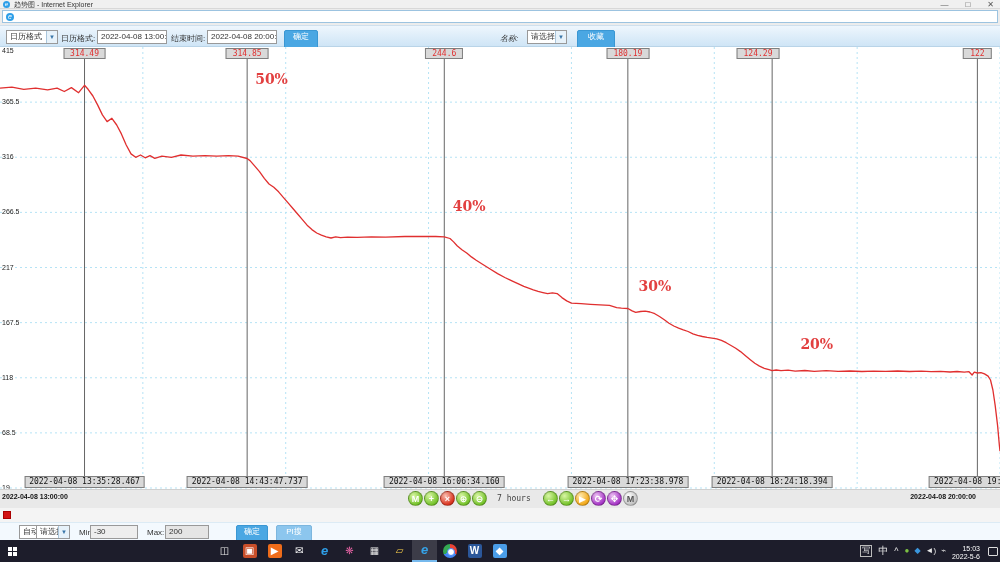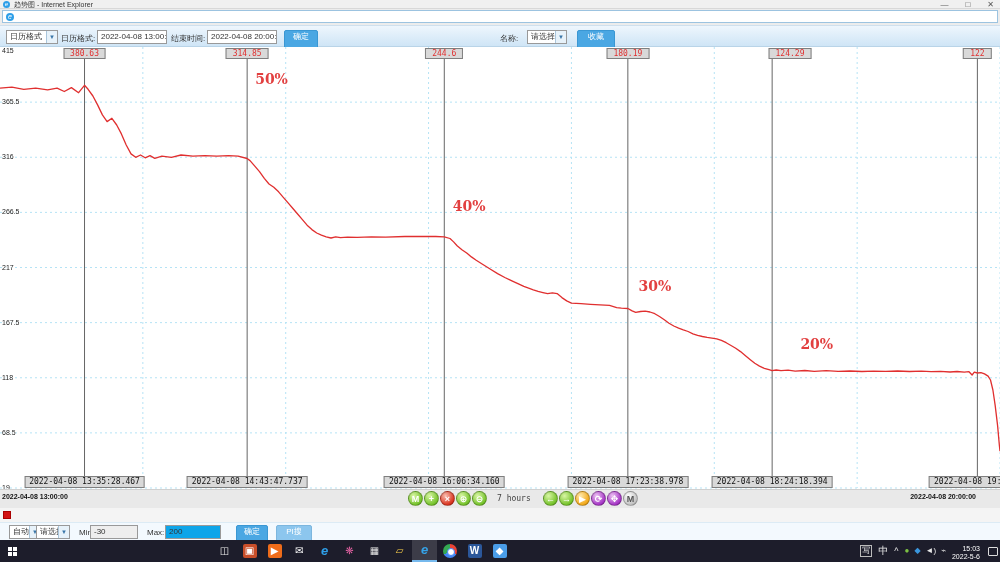--- a/index.html
+++ b/index.html
@@ -101,21 +101,21 @@
     </div>
   </div>
 
   <div id="controlbar">
     <div class="sel" style="left:6px;width:52px;"><span>日历格式</span><span class="arr">▼</span></div>
     <div class="lbl" style="left:61px;">日历格式:</div>
     <div class="txt" style="left:97px;width:70px;">2022-04-08 13:00:00</div>
     <div class="lbl" style="left:171px;">结束时间:</div>
     <div class="txt" style="left:207px;width:70px;">2022-04-08 20:00:00</div>
     <div class="blue-btn" style="left:284px;width:34px;">确定</div>
-    <div class="lbl" style="left:500px;">名称:</div>
+    <div class="lbl" style="left:500px;font-style:italic;">名称:</div>
     <div class="sel" style="left:527px;width:40px;"><span>请选择</span><span class="arr">▼</span></div>
     <div class="blue-btn" style="left:577px;width:38px;">收藏</div>
   </div>
 
   <div id="chart">
       <svg width="1000" height="442">
         <line x1="142.85714285714286" y1="0" x2="142.85714285714286" y2="441" stroke="#b5e3f5" stroke-width="1" stroke-dasharray="2,3"></line>
         <line x1="285.7142857142857" y1="0" x2="285.7142857142857" y2="441" stroke="#b5e3f5" stroke-width="1" stroke-dasharray="2,3"></line>
         <line x1="428.57142857142856" y1="0" x2="428.57142857142856" y2="441" stroke="#b5e3f5" stroke-width="1" stroke-dasharray="2,3"></line>
         <line x1="571.4285714285714" y1="0" x2="571.4285714285714" y2="441" stroke="#b5e3f5" stroke-width="1" stroke-dasharray="2,3"></line>
@@ -140,29 +140,29 @@
       </svg>
       <div class="ytick" style="top: 0px;">415</div>
       <div class="ytick" style="top: 51.125px;">365.5</div>
       <div class="ytick" style="top: 106.25px;">316</div>
       <div class="ytick" style="top: 161.375px;">266.5</div>
       <div class="ytick" style="top: 216.5px;">217</div>
       <div class="ytick" style="top: 271.625px;">167.5</div>
       <div class="ytick" style="top: 326.75px;">118</div>
       <div class="ytick" style="top: 381.875px;">68.5</div>
       <div class="ytick" style="top: 437px;">19</div>
-      <div class="cur-top" style="left: 84.5238px;">380.63</div>
+      <div class="cur-top" style="left: 84.5238px;">314.49</div>
       <div class="cur-bot" style="left: 84.5238px;">2022-04-08 13:35:28.467</div>
       <div class="cur-top" style="left: 247.143px;">314.85</div>
       <div class="cur-bot" style="left: 247.143px;">2022-04-08 14:43:47.737</div>
       <div class="cur-top" style="left: 444.286px;">244.6</div>
       <div class="cur-bot" style="left: 444.286px;">2022-04-08 16:06:34.160</div>
       <div class="cur-top" style="left: 627.857px;">180.19</div>
       <div class="cur-bot" style="left: 627.857px;">2022-04-08 17:23:38.978</div>
-      <div class="cur-top" style="left: 790px;">124.29</div>
+      <div class="cur-top" style="left: 758px;">124.29</div>
       <div class="cur-bot" style="left: 772.143px;">2022-04-08 18:24:18.394</div>
       <div class="cur-top" style="left: 977.381px;">122</div>
       <div class="cur-bot" style="left: 977.381px;">2022-04-08 19:50:3</div>
       <div class="pct" style="left: 257.143px; top: 24.2955px;">50%</div>
       <div class="pct" style="left: 454.762px; top: 151.25px;">40%</div>
       <div class="pct" style="left: 640.476px; top: 231.432px;">30%</div>
       <div class="pct" style="left: 802.381px; top: 289.341px;">20%</div>
     </div>
 
   <div id="toolstrip">
@@ -184,26 +184,26 @@
         <div class="cbtn gray">M</div>
       </div>
     <div id="strip-end">2022-04-08 20:00:00</div>
   </div>
 
   <div id="statusline">
     <div id="legend-swatch"></div>
   </div>
 
   <div id="bottombar">
-    <div class="sel" style="left:9px;width:32px;"><span>自动</span><span class="arr">▼</span></div>
+    <div class="sel" style="left:19px;width:32px;"><span>自动</span><span class="arr">▼</span></div>
     <div class="sel" style="left:36px;width:34px;"><span>请选择</span><span class="arr">▼</span></div>
     <div class="lbl" style="left:79px;">Min:</div>
     <div class="txt" style="left:90px;width:48px;background:#eee;">-30</div>
     <div class="lbl" style="left:147px;">Max:</div>
-    <div class="txt" style="left:165px;width:56px;background:#0ea5e9;">200</div>
+    <div class="txt" style="left:165px;width:44px;background:#e5e5e5;">200</div>
     <div class="blue-btn" style="left:236px;width:32px;">确定</div>
     <div class="blue-btn light" style="left:276px;width:36px;">PI搜索</div>
   </div>
 
   <div id="taskbar">
     <div id="start-btn">
         <div id="start-glyph"></div>
       </div>
     <div id="task-icons">
         <div class="ticon">

